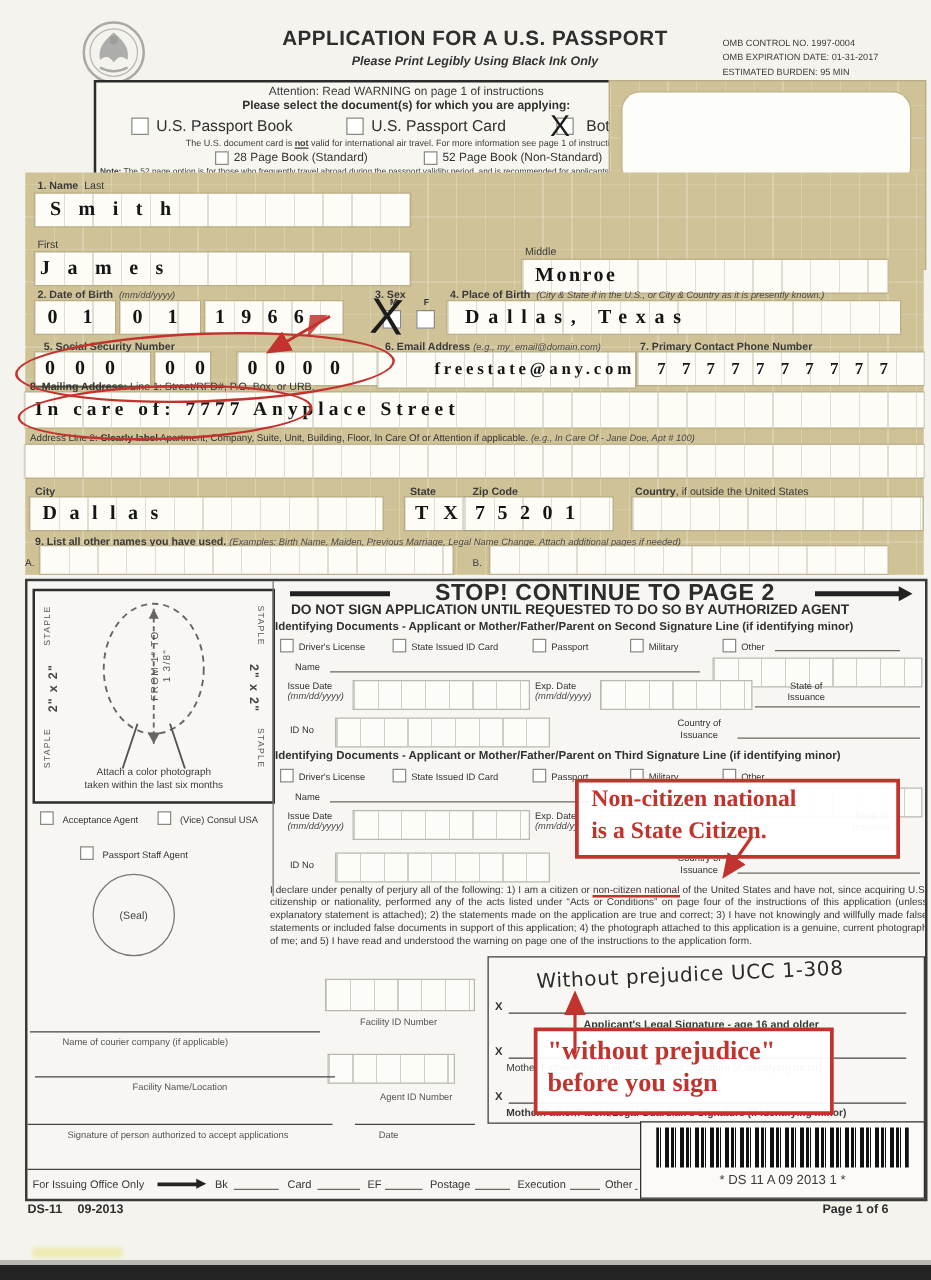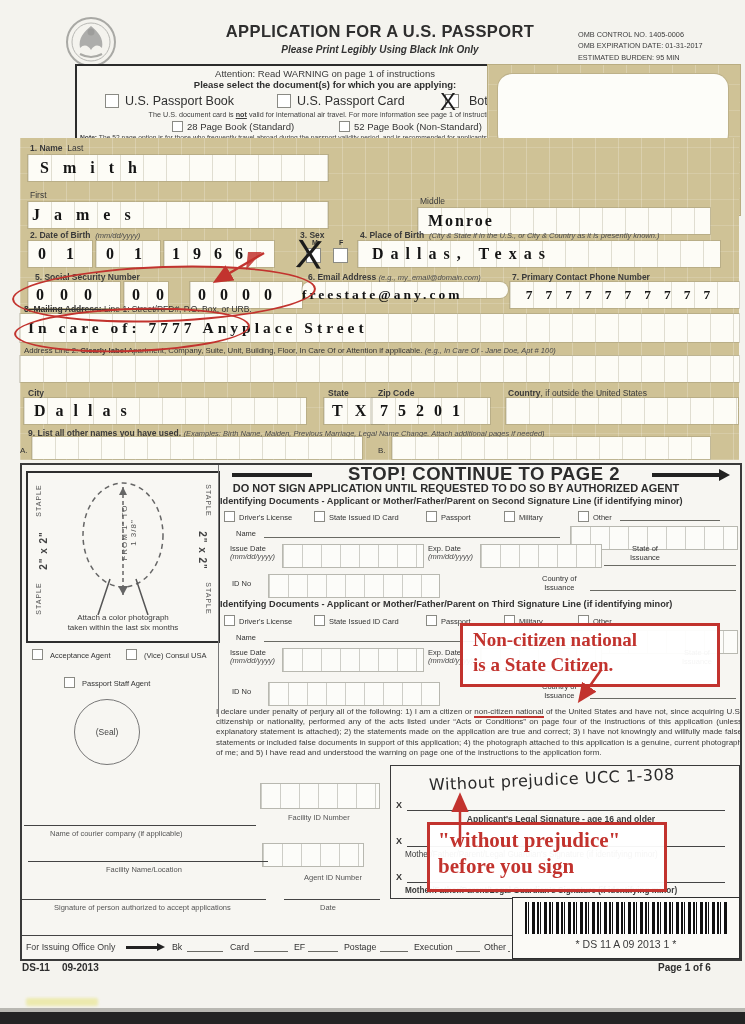--- a/index.html
+++ b/index.html
@@ -38,21 +38,21 @@
   <svg class="abs" style="left:60px;top:12px" width="62" height="60" viewBox="0 0 62 60">
     <circle cx="31" cy="30" r="24" fill="none" stroke="#a9a9a5" stroke-width="2"></circle>
     <circle cx="31" cy="30" r="19" fill="none" stroke="#b8b8b4" stroke-width="1"></circle>
     <path d="M31 14 C24 20 18 26 20 36 C24 32 28 33 31 38 C34 33 38 32 42 36 C44 26 38 20 31 14 Z" fill="#adadab"></path>
     <circle cx="31" cy="20" r="3.5" fill="#9d9d9b"></circle>
     <path d="M20 42 Q31 48 42 42" stroke="#a9a9a5" stroke-width="2" fill="none"></path>
   </svg>
   <div class="abs" style="left:215px;top:22px;width:330px;text-align:center;font-size:16.5px;font-weight:bold;color:#2e2e2e;letter-spacing:.4px;">APPLICATION FOR A U.S. PASSPORT</div>
   <div class="abs" style="left:215px;top:44px;width:330px;text-align:center;font-size:10px;font-weight:bold;font-style:italic;color:#333;">Please Print Legibly Using Black Ink Only</div>
   <div class="abs" style="left:578px;top:29px;width:160px;font-size:7.3px;line-height:1.55;color:#3c3c3c;">
-    <div>OMB CONTROL NO. 1405-0006</div>
+    <div>OMB CONTROL NO. 1997-0004</div>
     <div>OMB EXPIRATION DATE: 01-31-2017</div>
     <div>ESTIMATED BURDEN: 95 MIN</div>
   </div>
 
   <div class="abs" style="left:75px;top:64px;width:496px;height:80px;border:2px solid #2b2b2b;background:#f7f6f1;">
     <div class="abs" style="left:0;top:2px;width:100%;text-align:center;font-size:9.5px;color:#3a3a3a;">Attention: Read WARNING on page 1 of instructions</div>
     <div class="abs" style="left:0;top:13px;width:100%;text-align:center;font-size:9.5px;font-weight:bold;color:#2f2f2f;">Please select the document(s) for which you are applying:</div>
     <span class="cb abs" style="left:28px;top:28px;width:14px;height:14px;"></span>
     <span class="abs" style="left:48px;top:28px;font-size:12.5px;color:#2f2f2f;">U.S. Passport Book</span>
     <span class="cb abs" style="left:200px;top:28px;width:14px;height:14px;"></span>
@@ -121,21 +121,21 @@
       <span class="hand" style="letter-spacing:7px;margin-left:14px;line-height:26px;">Dallas, Texas</span>
     </div>
 
     <div class="abs lbl" style="left:15px;top:134px;">5.  Social Security Number</div>
     <div class="abs inp" style="left:8px;top:144px;width:92px;height:26px;"><span class="hand" style="letter-spacing:16px;margin-left:8px;line-height:26px;">000</span></div>
     <div class="abs inp" style="left:104px;top:144px;width:44px;height:26px;"><span class="hand" style="letter-spacing:16px;margin-left:8px;line-height:26px;">00</span></div>
     <div class="abs inp" style="left:170px;top:144px;width:112px;height:26px;"><span class="hand" style="letter-spacing:14px;margin-left:8px;line-height:26px;">0000</span></div>
     <div class="abs redline z40" style="left:-8px;top:128px;width:300px;height:52px;transform:rotate(-2deg);"></div>
 
     <div class="abs lbl" style="left:288px;top:134px;"><span>6.  Email Address</span> <span class="hint">(e.g., my_email@domain.com)</span></div>
-    <div class="abs inp" style="left:282px;top:144px;width:206px;height:16px;text-align:left;border-radius:13px;">
+    <div class="abs inp" style="left:282px;top:144px;width:206px;height:28px;text-align:right;">
       <span class="hand" style="letter-spacing:3px;font-size:13.5px;line-height:26px;">freestate@any.com</span>
     </div>
     <div class="abs lbl" style="left:492px;top:134px;">7.  Primary Contact Phone Number</div>
     <div class="abs inp" style="left:490px;top:144px;width:229px;height:26px;text-align:center;">
       <span class="hand" style="letter-spacing:13px;font-size:13.5px;line-height:26px;">7777777777</span>
     </div>
 
     <div class="abs" style="left:4px;top:166px;font-size:8.5px;white-space:nowrap;">
       <span style="font-weight:bold;text-decoration:line-through;">8.  Mailing Address:</span><span style="text-decoration:line-through;"> Line 1: Street/RFD#,</span><span> P.O. Box, or URB.</span>
     </div>
@@ -310,21 +310,21 @@
     <span class="abs small" style="left:28px;top:364px;color:#555;">Name of courier company (if applicable)</span>
 
     <div class="abs cells" style="left:240px;top:378px;width:100px;height:22px;"></div>
     <div class="abs dline" style="left:6px;top:396px;width:240px;"></div>
     <span class="abs small" style="left:84px;top:400px;color:#555;">Facility Name/Location</span>
     <span class="abs small" style="left:282px;top:408px;color:#555;">Agent ID Number</span>
 
     <div class="abs dline" style="left:0px;top:434px;width:244px;"></div>
     <span class="abs small" style="left:32px;top:438px;color:#555;">Signature of person authorized to accept applications</span>
     <div class="abs dline" style="left:262px;top:434px;width:96px;"></div>
-    <span class="abs small" style="left:298px;top:438px;color:#555;">Date</span>
+    <span class="abs small" style="left:281px;top:438px;color:#555;">Date</span>
 
     <div class="abs" style="left:368px;top:300px;width:348px;height:132px;border:1.5px solid #3a3a3a;background:#f8f7f3;">
       <div class="abs" style="left:38px;top:4px;font-size:16px;color:#2a2a2a;transform:rotate(-2.5deg);font-family:'DejaVu Sans',sans-serif;letter-spacing:.5px;">Without prejudice UCC 1-308</div>
       <span class="abs" style="left:5px;top:34px;font-size:9px;font-weight:bold;">X</span>
       <div class="abs dline" style="left:16px;top:44px;width:318px;"></div>
       <div class="abs" style="left:20px;top:48px;width:300px;text-align:center;font-size:8.6px;font-weight:bold;color:#3a3a3a;">Applicant's Legal Signature - age 16 and older</div>
       <span class="abs" style="left:5px;top:70px;font-size:9px;font-weight:bold;">X</span>
       <div class="abs dline" style="left:16px;top:80px;width:318px;"></div>
       <div class="abs" style="left:14px;top:84px;width:320px;font-size:8.2px;color:#3a3a3a;">Mother/Father/Parent/Legal Guardian's Signature (if identifying minor)</div>
       <div class="abs redbox z40" style="left:36px;top:56px;width:226px;height:62px;font-size:21px;line-height:1.25;padding:2px 0 0 8px;">

